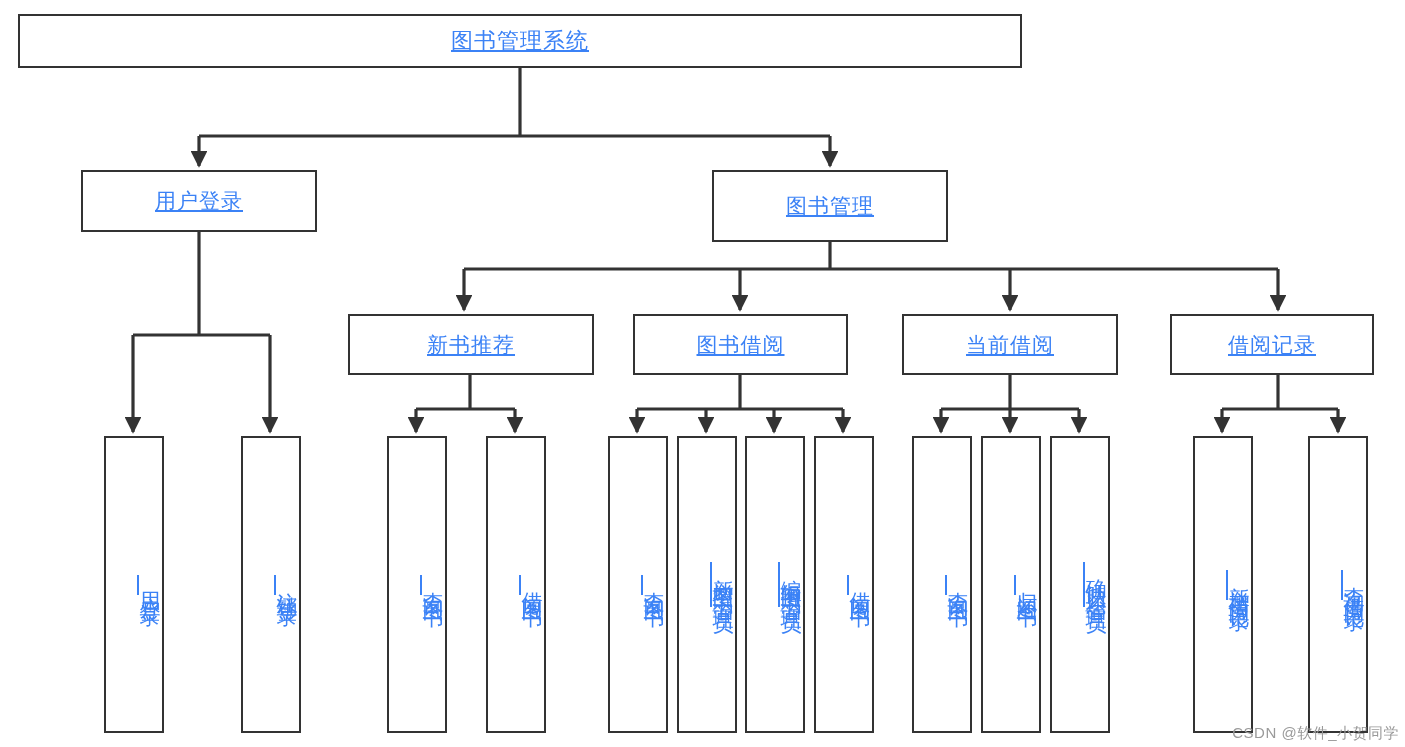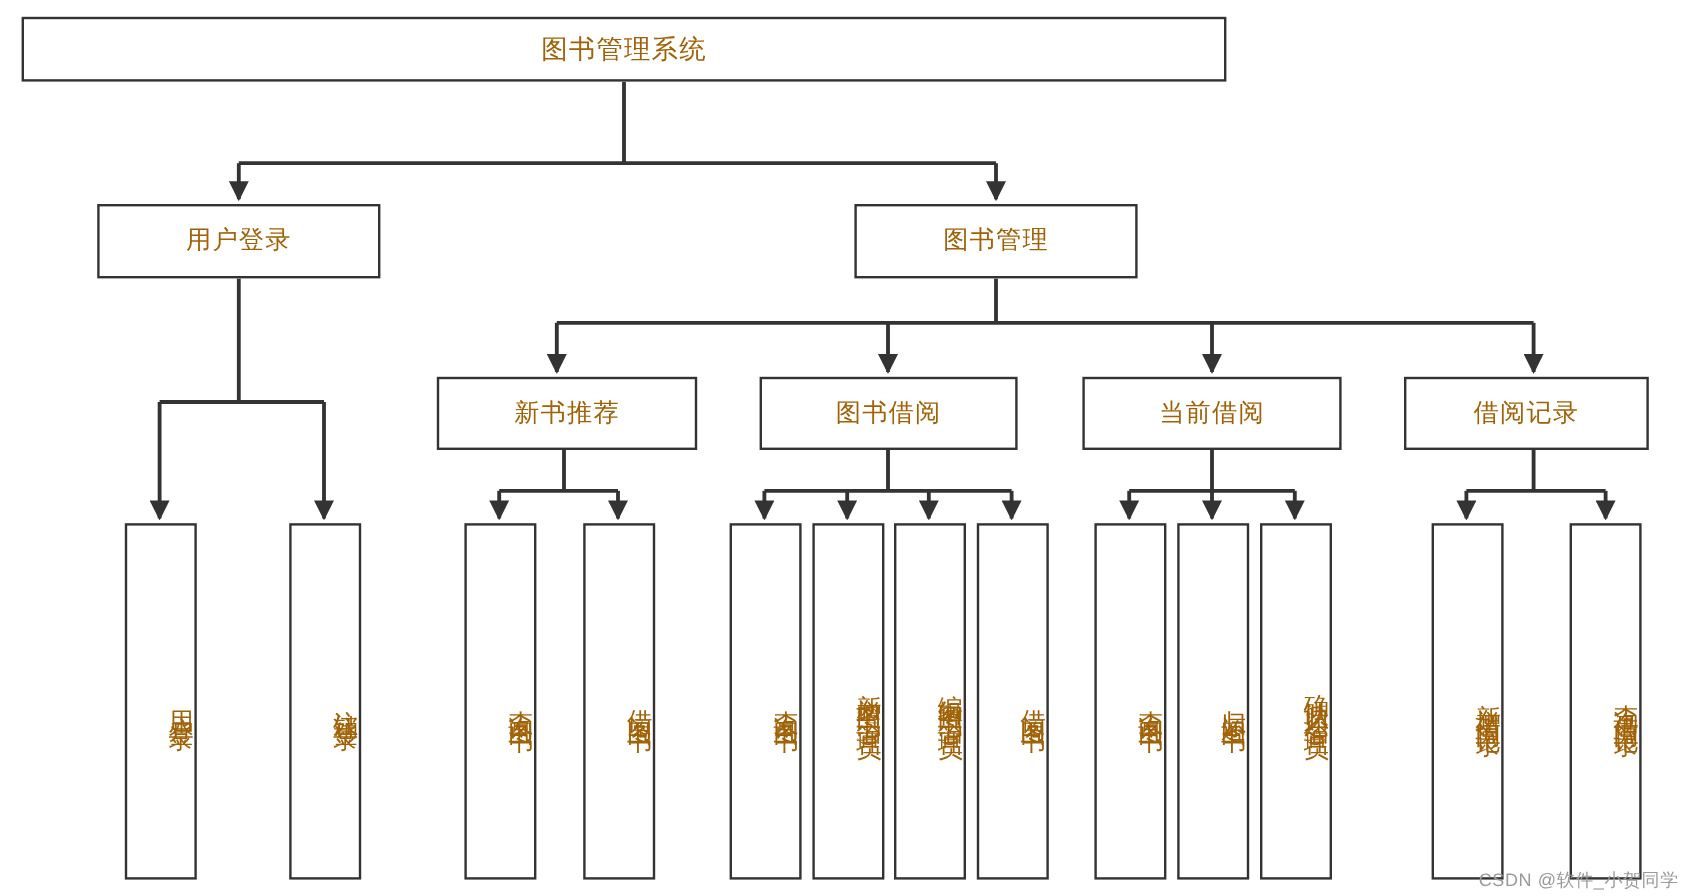--- a/index.html
+++ b/index.html
@@ -24,21 +24,22 @@
   }
   .node {
     position: absolute;
     box-sizing: border-box;
     background: #ffffff;
     border: 2.5px solid #333333;
     display: flex;
     align-items: center;
     justify-content: center;
     text-align: center;
-    color: #a16207;
+    color: #3b82f6;
+    text-decoration: underline;
   }
   .node-h {
     font-size: 21px;
     line-height: 1.2;
     letter-spacing: 1px;
   }
   .node-root {
     font-size: 22px;
   }
   .node-v {
@@ -123,23 +124,23 @@
       <path d="M 1222 409 L 1338 409"></path>
       <path d="M 1222 409 L 1222 432" marker-end="url(#arrow)"></path>
       <path d="M 1338 409 L 1338 432" marker-end="url(#arrow)"></path>
     </g>
   </svg>
 
   <div class="node node-h node-root" style="left:18px; top:14px; width:1004px; height:54px;">图书管理系统</div>
 
   <div class="node node-h" style="left:81px; top:170px; width:236px; height:62px;">用户登录</div>
 
-  <div class="node node-h" style="left:712px; top:170px; width:236px; height:62px;">图书管理</div>
+  <div class="node node-h" style="left:712px; top:170px; width:236px; height:72px;">图书管理</div>
 
-  <div class="node node-h" style="left:364px; top:314px; width:217px; height:61px;text-align:right;">新书推荐</div>
+  <div class="node node-h" style="left:348px; top:314px; width:246px; height:61px;text-align:right;">新书推荐</div>
 
   <div class="node node-h" style="left:902px; top:314px; width:216px; height:61px;">当前借阅</div>
 
   <div class="node node-h" style="left:633px; top:314px; width:215px; height:61px;">图书借阅</div>
 
   <div class="node node-h" style="left:1170px; top:314px; width:204px; height:61px;">借阅记录</div>
 
   <div class="node node-v" style="left:104px; top:436px; width:60px; height:297px;">用户登录</div>
 
   <div class="node node-v" style="left:241px; top:436px; width:60px; height:297px;">注销登录</div>

